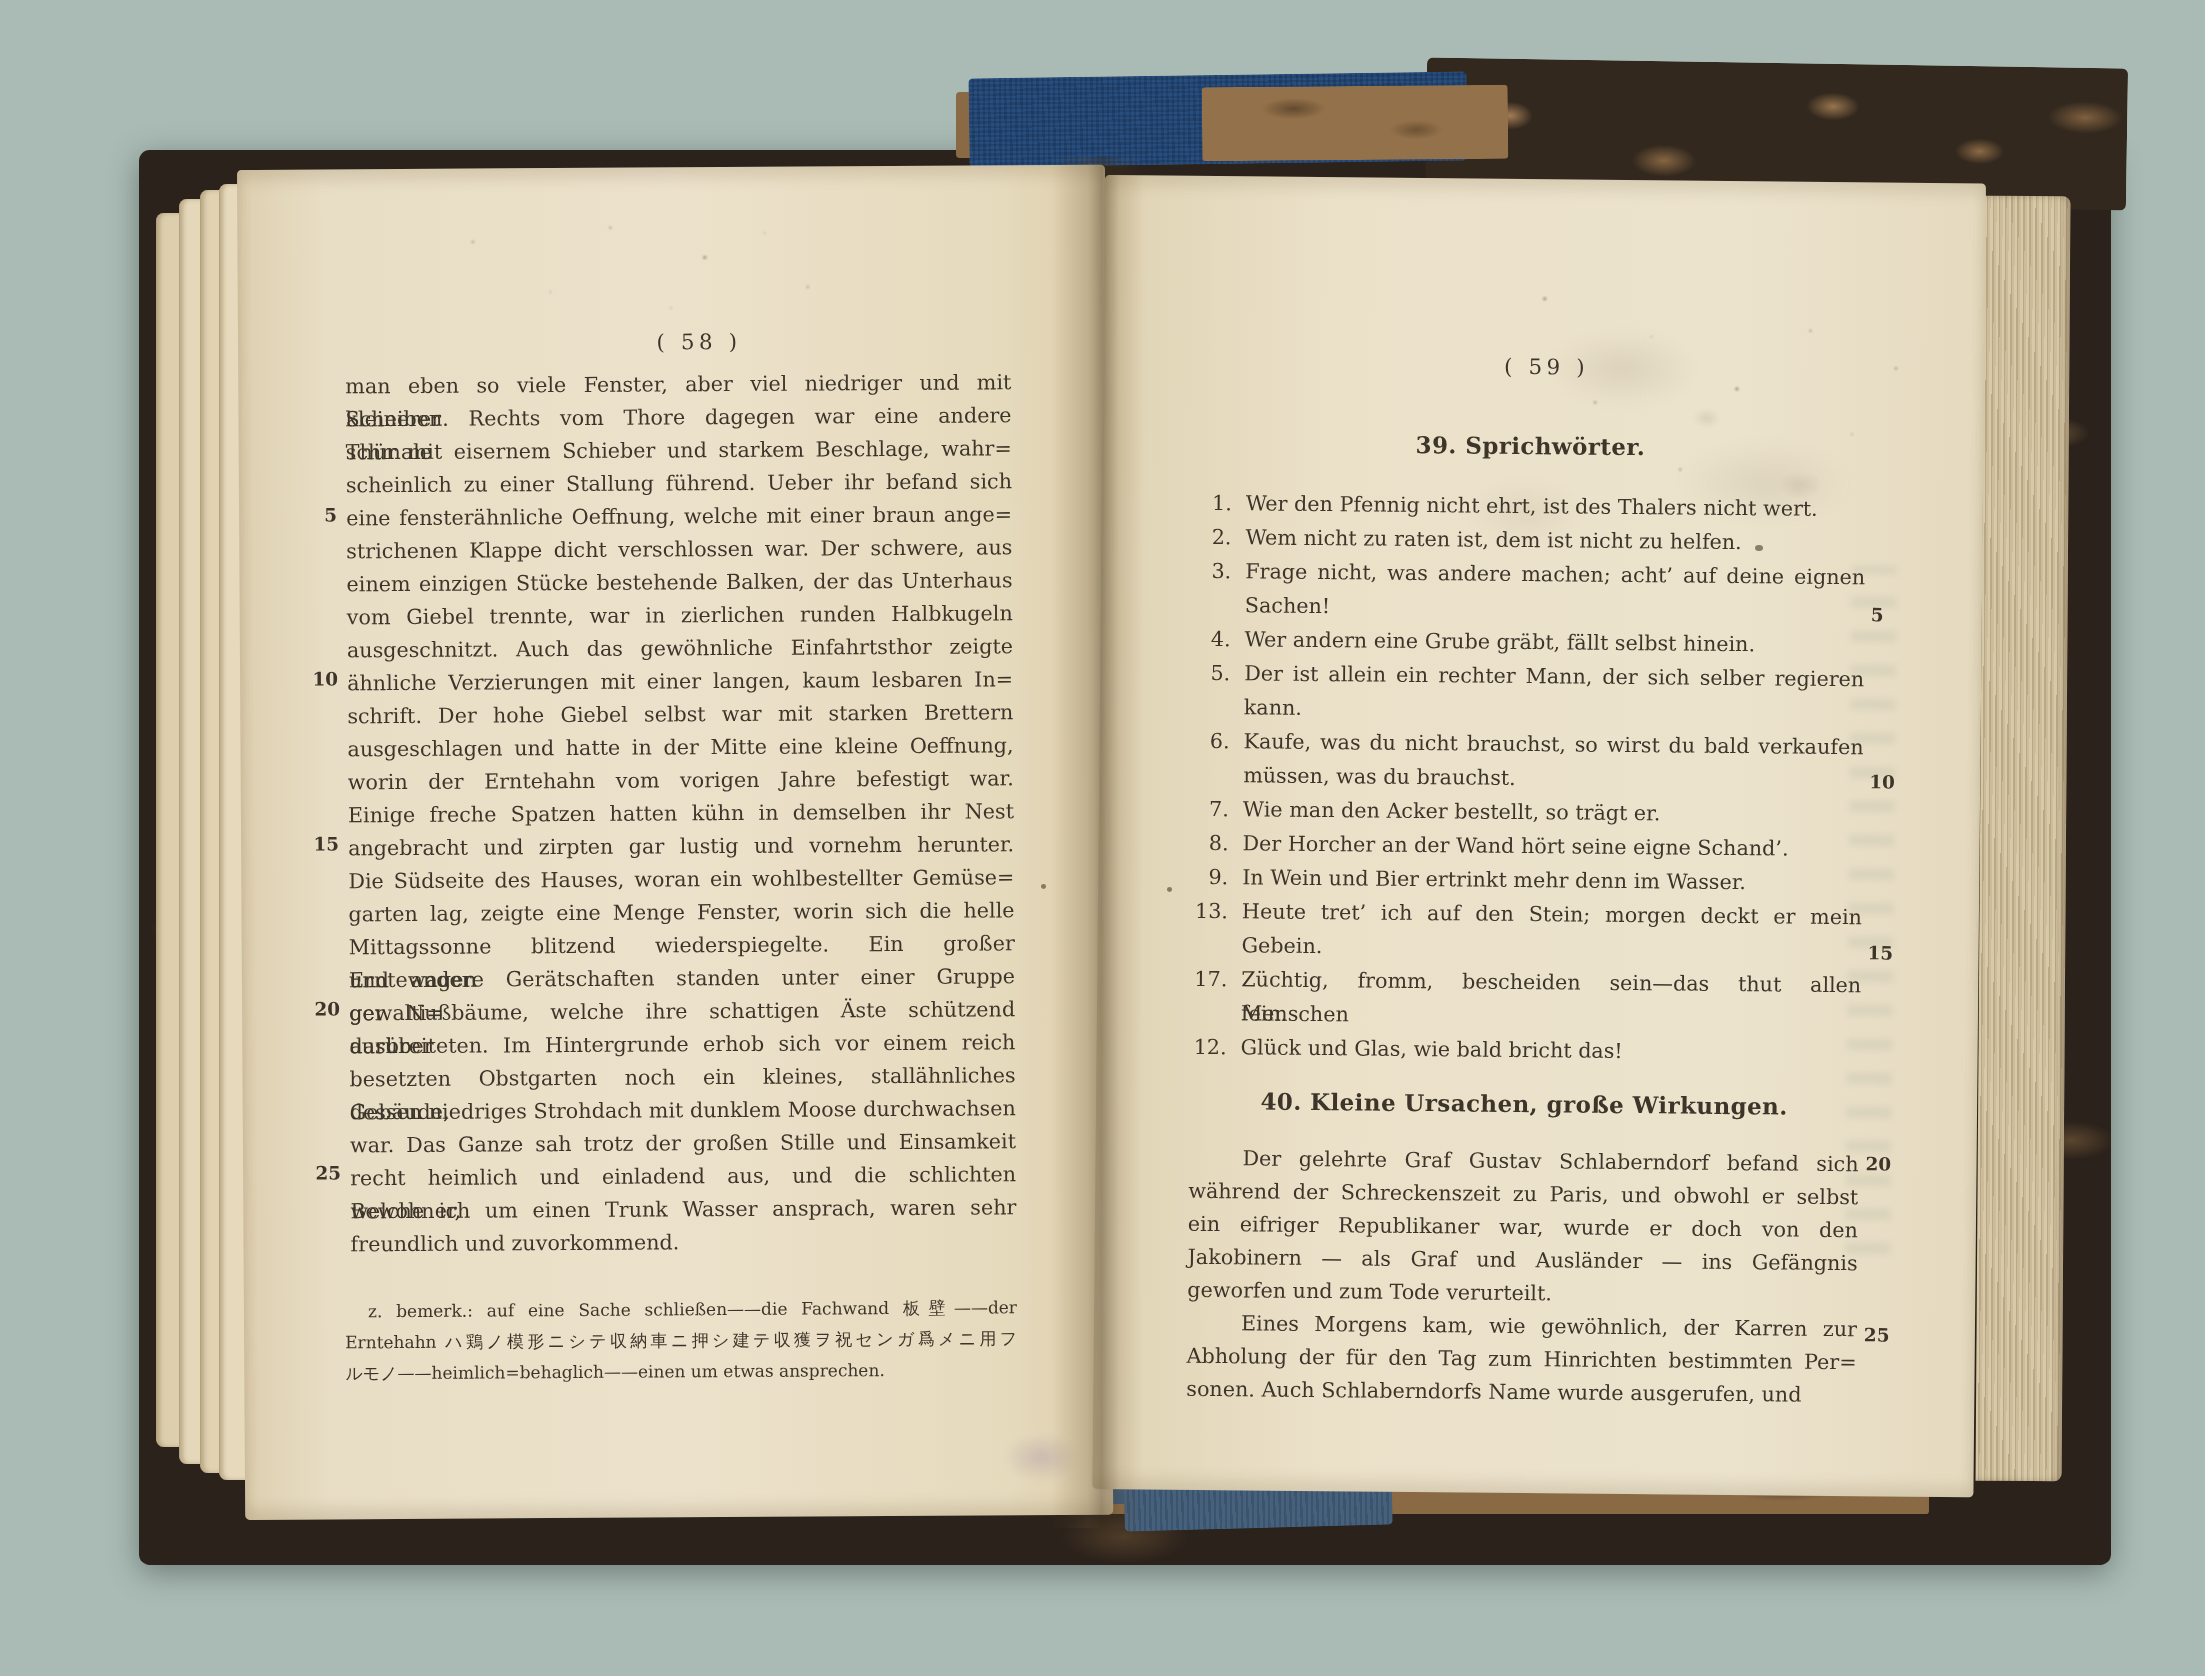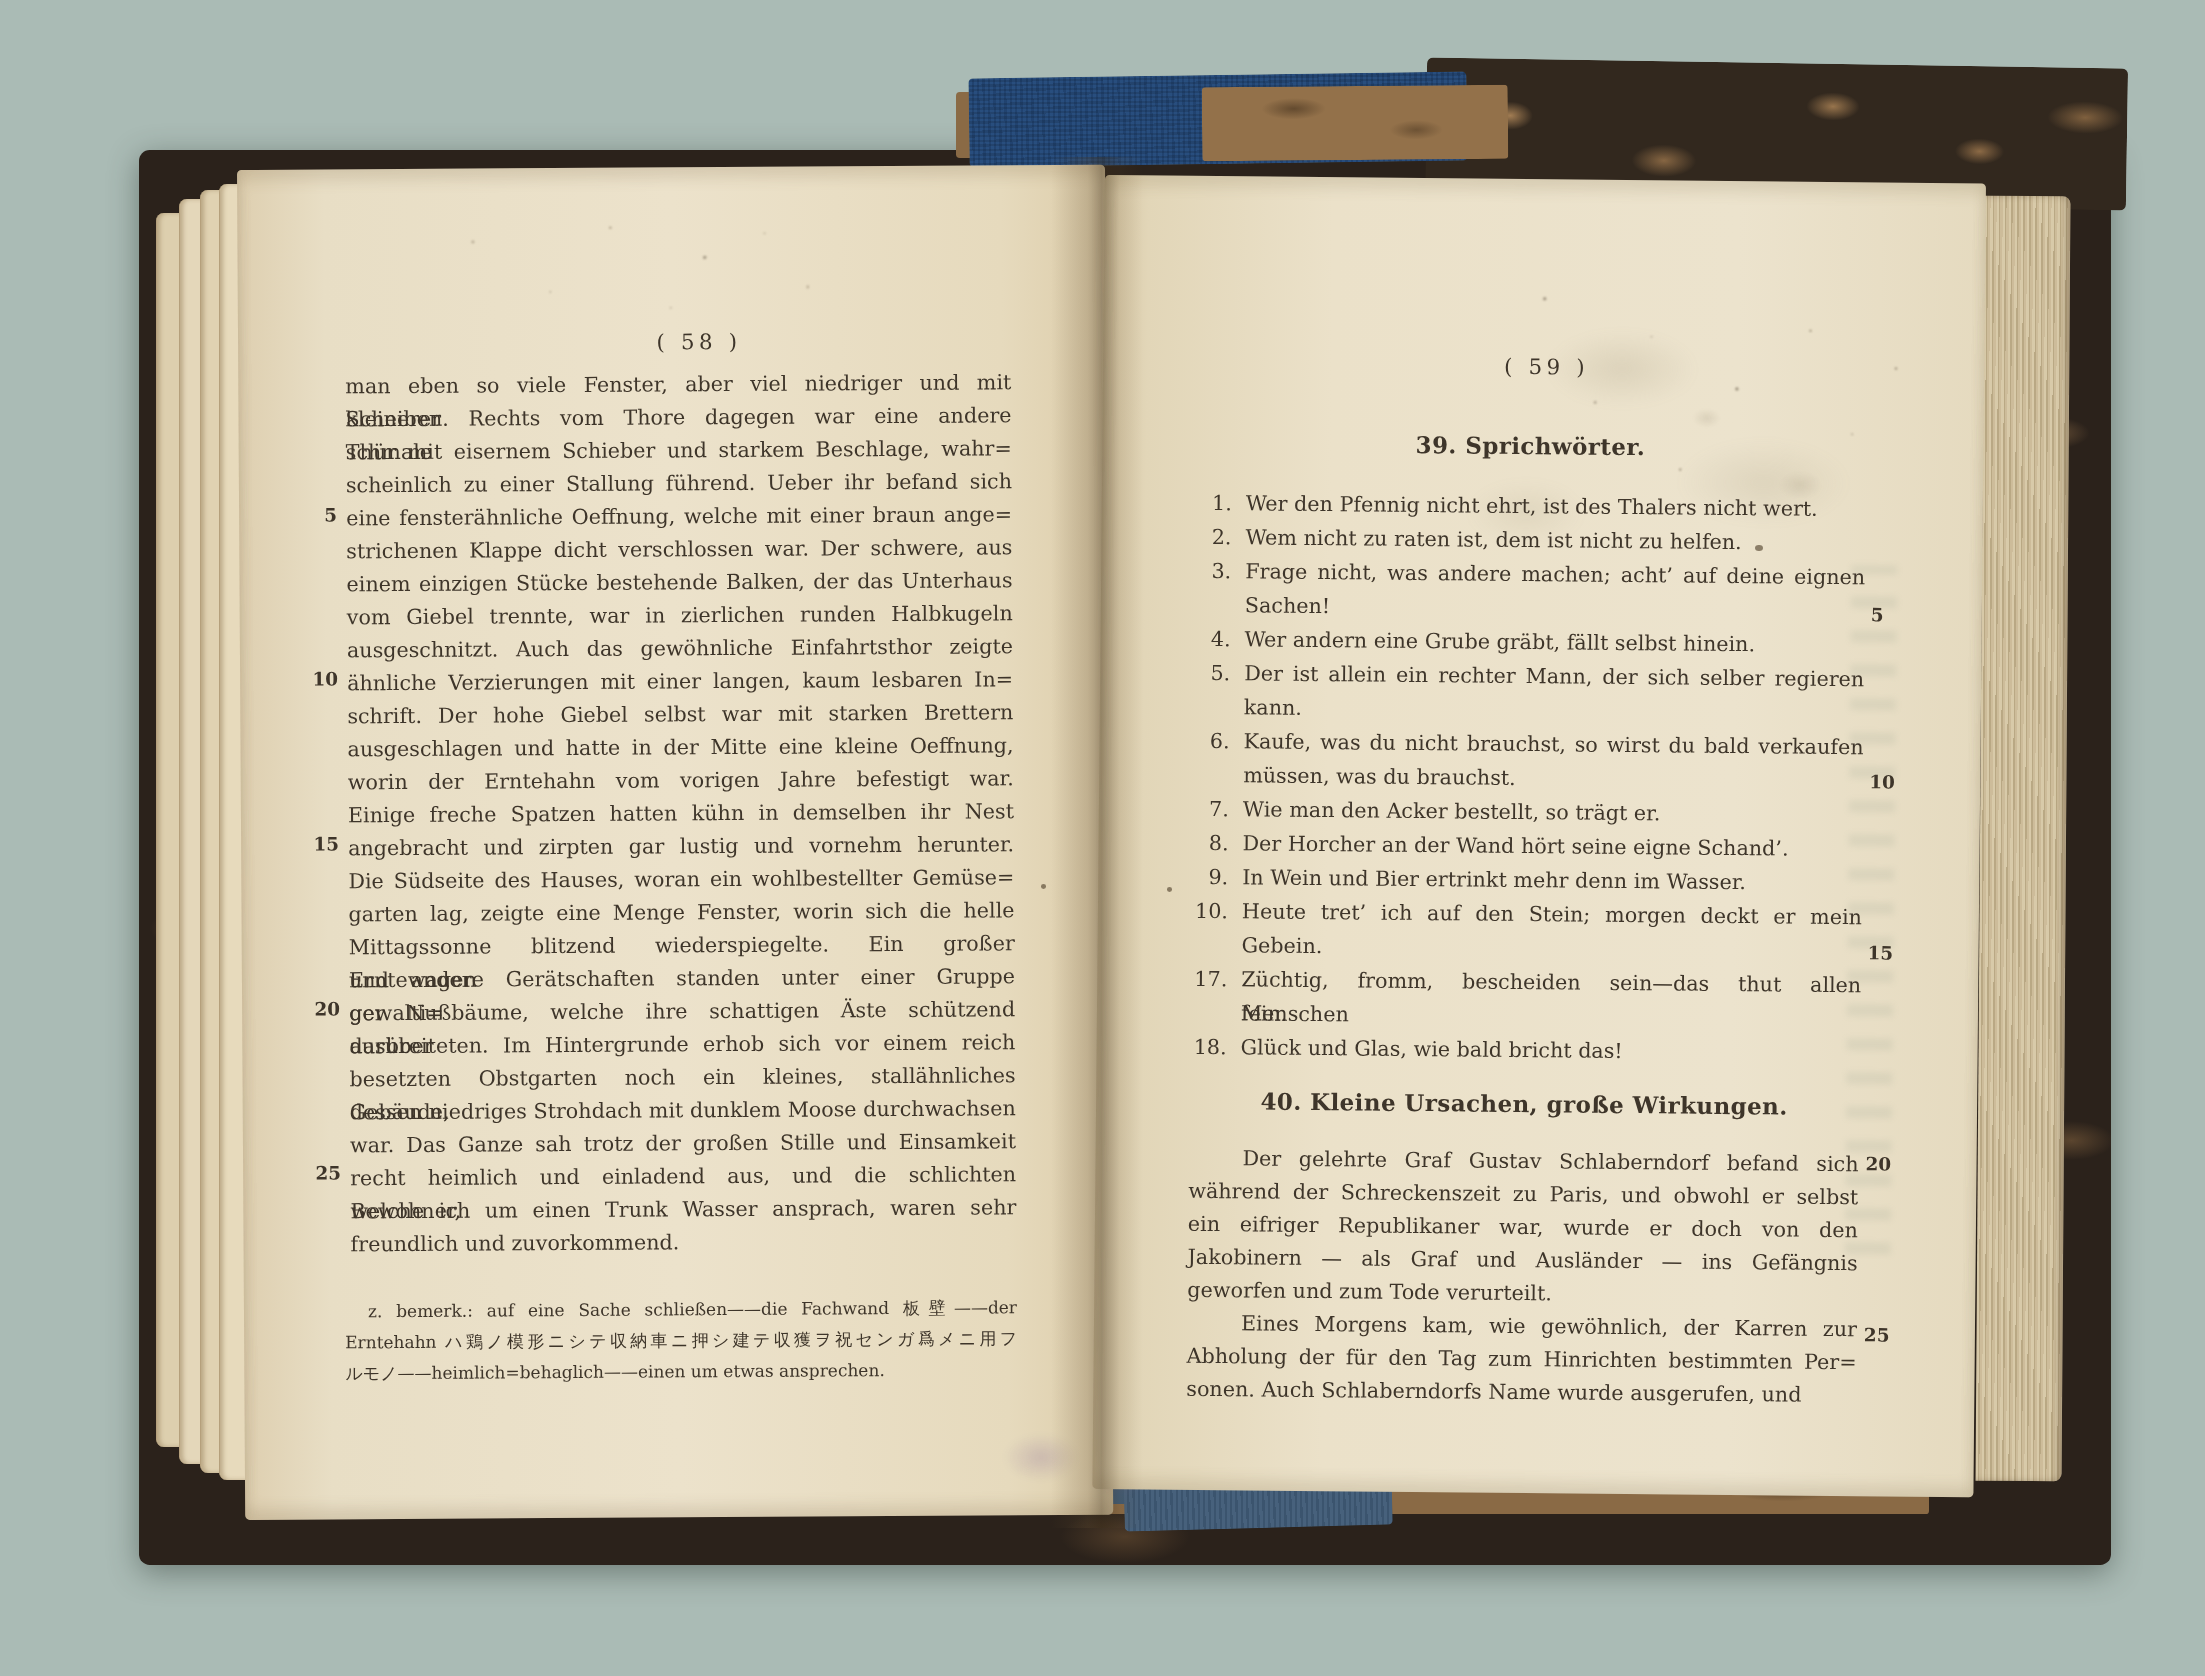--- a/index.html
+++ b/index.html
@@ -241,37 +241,37 @@
       </div>
       <div class="rline">
         <span class="rnum">8.</span>
         <span class="rtext">Der Horcher an der Wand hört seine eigne Schand’.</span>
       </div>
       <div class="rline">
         <span class="rnum">9.</span>
         <span class="rtext">In Wein und Bier ertrinkt mehr denn im Wasser.</span>
       </div>
       <div class="rline j">
-        <span class="rnum">10.</span>
+        <span class="rnum">13.</span>
         <span class="rtext">Heute tret’ ich auf den Stein; morgen deckt er mein</span>
       </div>
       <div class="rline">
         <span class="rnum"></span>
         <span class="rtext">Gebein.</span>
       </div>
       <div class="rline j">
         <span class="rnum">17.</span>
         <span class="rtext">Züchtig, fromm, bescheiden sein—das thut allen Menschen</span>
       </div>
       <div class="rline">
         <span class="rnum"></span>
         <span class="rtext">fein.</span>
       </div>
       <div class="rline">
-        <span class="rnum">18.</span>
+        <span class="rnum">12.</span>
         <span class="rtext">Glück und Glas, wie bald bricht das!</span>
       </div>
     </div>
 
     <div class="marginnum rside" style="left:770px;top:422px;width:37px;">5</div>
     <div class="marginnum rside" style="left:770px;top:589px;width:37px;">10</div>
     <div class="marginnum rside" style="left:770px;top:760px;width:37px;">15</div>
     <div class="marginnum rside" style="left:770px;top:971px;width:37px;">20</div>
     <div class="marginnum rside" style="left:770px;top:1142px;width:37px;">25</div>
 

